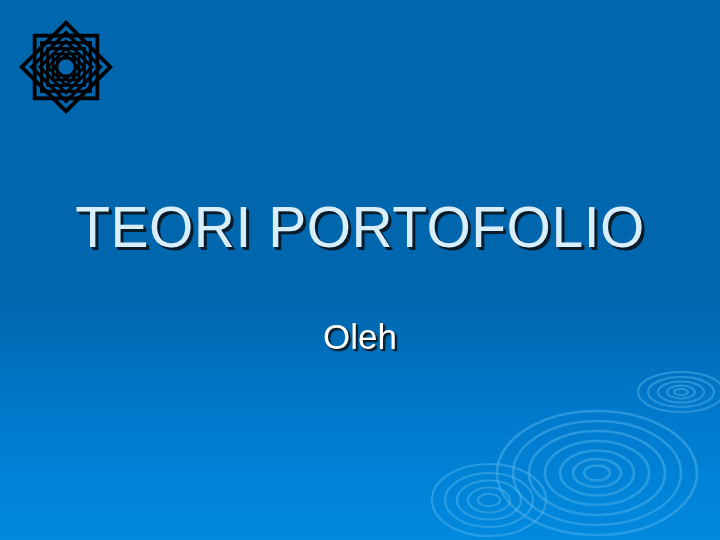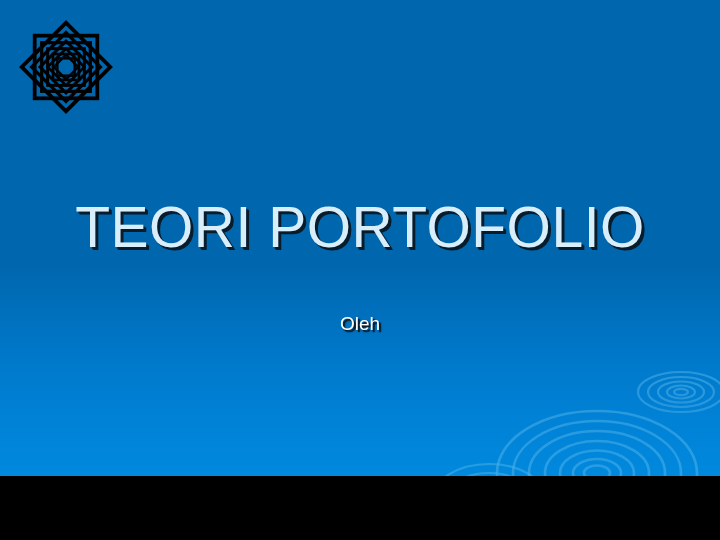--- a/index.html
+++ b/index.html
@@ -3,21 +3,21 @@
 <meta charset="utf-8">
 <style>
   html, body {
     margin: 0;
     padding: 0;
     background: #000;
   }
   #slide {
     position: relative;
     width: 720px;
-    height: 476px;
+    height: 540px;
     overflow: hidden;
     font-family: "Liberation Sans", sans-serif;
     
     background: linear-gradient(
         to bottom,
         #0066AD 0%,
         #0066AD 55%,
         #0070BD 66%,
         #0079CB 76%,
         #0082D6 88%,
@@ -61,21 +61,21 @@
 
   #subtitle-block {
     position: absolute;
     left: 0;
     top: 309px;
     width: 720px;
     text-align: center;
   }
   .subtitle-line {
     margin: 0;
-    font-size: 19px;
+    font-size: 35px;
     font-weight: normal;
     line-height: 1.62;
     color: #FFFFFF;
     text-shadow: 2px 2px 0 #0b1f2e, 2px 2px 2px #0b1f2e;
     white-space: nowrap;
   }
 </style>
 </head>
 <body>
 

